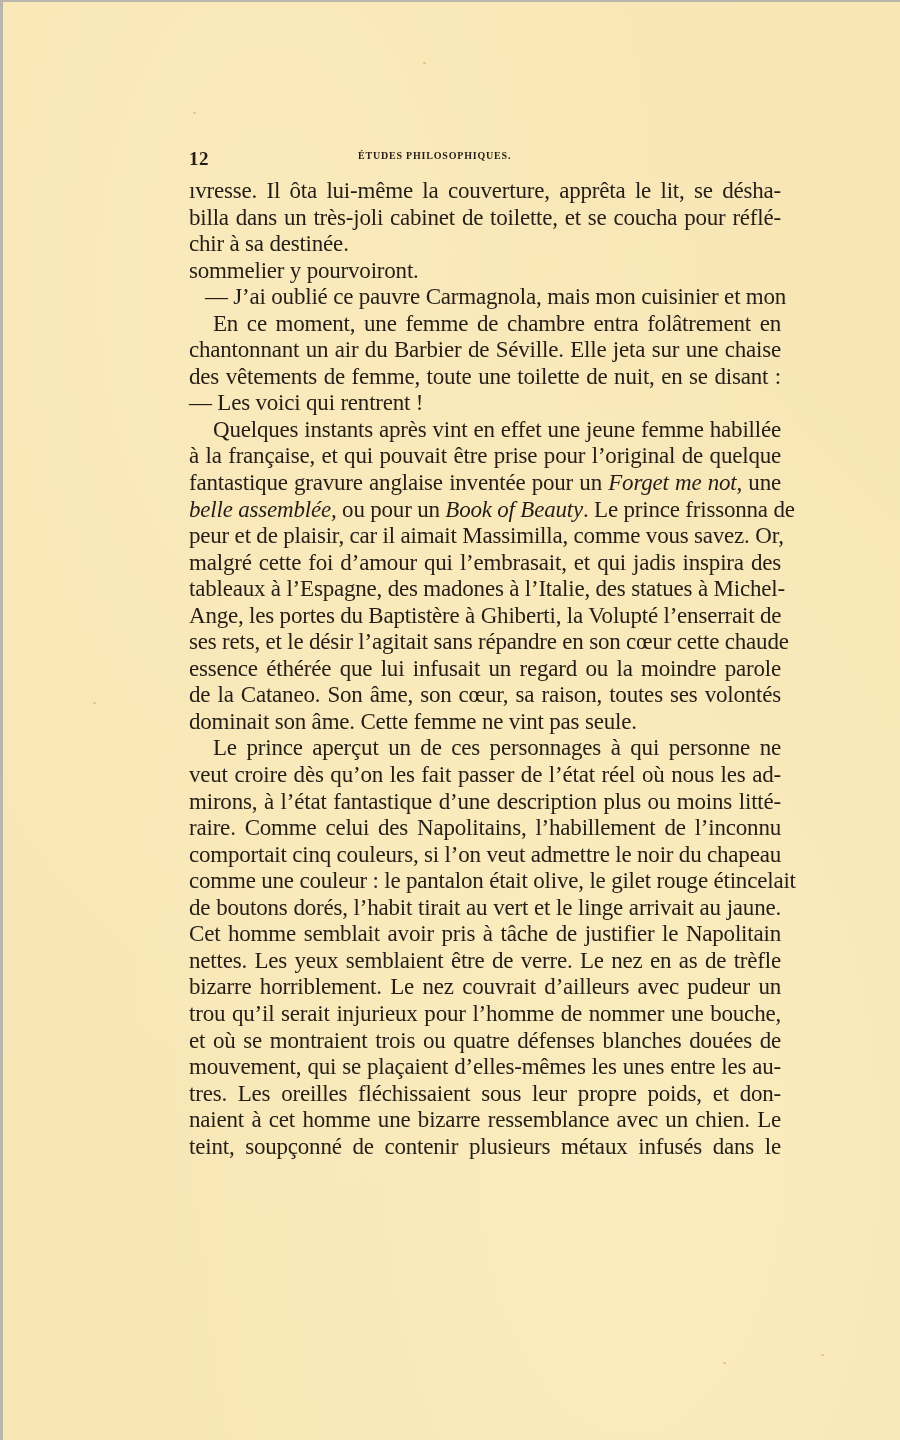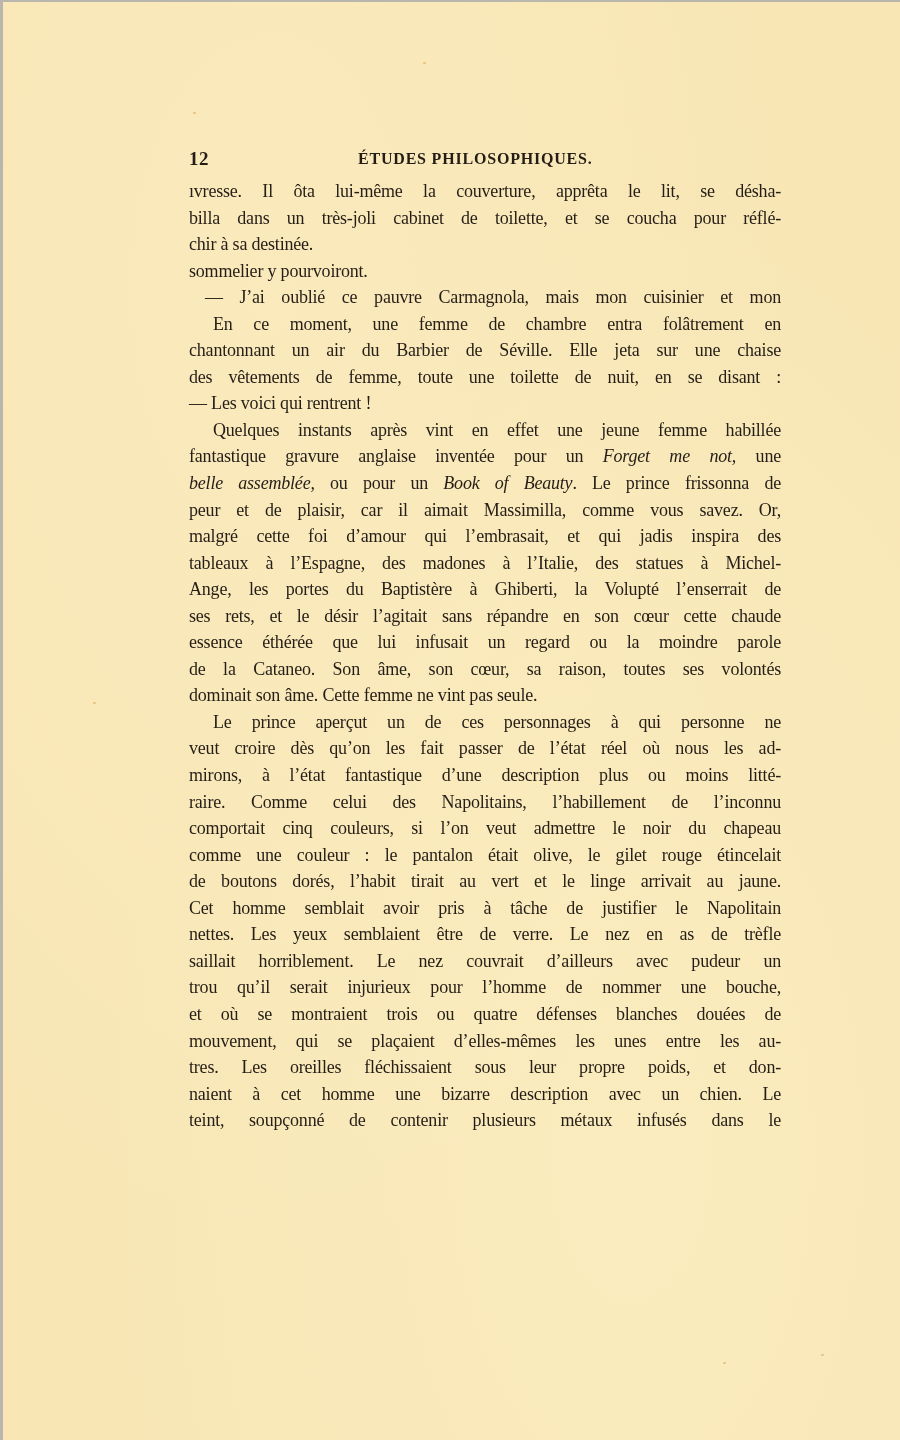--- a/index.html
+++ b/index.html
@@ -39,30 +39,30 @@
       top: 0;
       font-weight: bold;
       font-size: 19px;
       letter-spacing: 0.5px;
     }
     .running-title {
       position: absolute;
       left: 169px;
       top: 2px;
       font-weight: bold;
-      font-size: 16px;
+      font-size: 10px;
       letter-spacing: 0.8px;
     }
     .body-text {
       position: absolute;
       left: 186px;
       top: 176px;
       width: 592px;
       color: #241e17;
-      font-size: 18px;
+      font-size: 23px;
       letter-spacing: -0.2px;
     }
     .line {
       height: 26.55px;
       line-height: 26.55px;
       white-space: nowrap;
       text-align: justify;
       text-align-last: justify;
       overflow: visible;
     }
@@ -106,46 +106,47 @@
     <div class="line last">sommelier y pourvoiront.</div>
     <div class="line dash-indent">— J’ai oublié ce pauvre Carmagnola, mais mon cuisinier et mon</div>
 
     <div class="line indent">En ce moment, une femme de chambre entra folâtrement en</div>
     <div class="line">chantonnant un air du Barbier de Séville. Elle jeta sur une chaise</div>
     <div class="line">des vêtements de femme, toute une toilette de nuit, en se disant :</div>
 
     <div class="line last">— Les voici qui rentrent !</div>
 
     <div class="line indent">Quelques instants après vint en effet une jeune femme habillée</div>
+    <div class="line">à la française, et qui pouvait être prise pour l’original de quelque</div>
     <div class="line"><span>fantastique gravure anglaise inventée pour un </span><em>Forget me not,</em><span> une</span></div>
     <div class="line"><em>belle assemblée,</em><span> ou pour un </span><em>Book of Beauty</em><span>. Le prince frissonna de</span></div>
     <div class="line">peur et de plaisir, car il aimait Massimilla, comme vous savez. Or,</div>
     <div class="line">malgré cette foi d’amour qui l’embrasait, et qui jadis inspira des</div>
     <div class="line">tableaux à l’Espagne, des madones à l’Italie, des statues à Michel-</div>
     <div class="line">Ange, les portes du Baptistère à Ghiberti, la Volupté l’enserrait de</div>
     <div class="line">ses rets, et le désir l’agitait sans répandre en son cœur cette chaude</div>
     <div class="line">essence éthérée que lui infusait un regard ou la moindre parole</div>
     <div class="line">de la Cataneo. Son âme, son cœur, sa raison, toutes ses volontés</div>
     <div class="line last">dominait son âme. Cette femme ne vint pas seule.</div>
 
     <div class="line indent">Le prince aperçut un de ces personnages à qui personne ne</div>
     <div class="line">veut croire dès qu’on les fait passer de l’état réel où nous les ad-</div>
     <div class="line">mirons, à l’état fantastique d’une description plus ou moins litté-</div>
     <div class="line">raire. Comme celui des Napolitains, l’habillement de l’inconnu</div>
     <div class="line">comportait cinq couleurs, si l’on veut admettre le noir du chapeau</div>
     <div class="line">comme une couleur : le pantalon était olive, le gilet rouge étincelait</div>
     <div class="line">de boutons dorés, l’habit tirait au vert et le linge arrivait au jaune.</div>
     <div class="line">Cet homme semblait avoir pris à tâche de justifier le Napolitain</div>
     <div class="line">nettes. Les yeux semblaient être de verre. Le nez en as de trèfle</div>
-    <div class="line">saillait horriblement. Le nez couvrait d’ailleurs avec pudeur un</div>
+    <div class="line">bizarre horriblement. Le nez couvrait d’ailleurs avec pudeur un</div>
     <div class="line">trou qu’il serait injurieux pour l’homme de nommer une bouche,</div>
     <div class="line">et où se montraient trois ou quatre défenses blanches douées de</div>
     <div class="line">mouvement, qui se plaçaient d’elles-mêmes les unes entre les au-</div>
     <div class="line">tres. Les oreilles fléchissaient sous leur propre poids, et don-</div>
-    <div class="line">naient à cet homme une bizarre description avec un chien. Le</div>
+    <div class="line">naient à cet homme une bizarre ressemblance avec un chien. Le</div>
     <div class="line">teint, soupçonné de contenir plusieurs métaux infusés dans le</div>
 
   </div>
 
   <span class="speck" style="left:190px;top:110px;"></span>
   <span class="speck" style="left:420px;top:60px;"></span>
   <span class="speck" style="left:720px;top:1360px;"></span>
   <span class="speck" style="left:818px;top:1352px;"></span>
   <span class="speck" style="left:90px;top:700px;"></span>
 </div>

